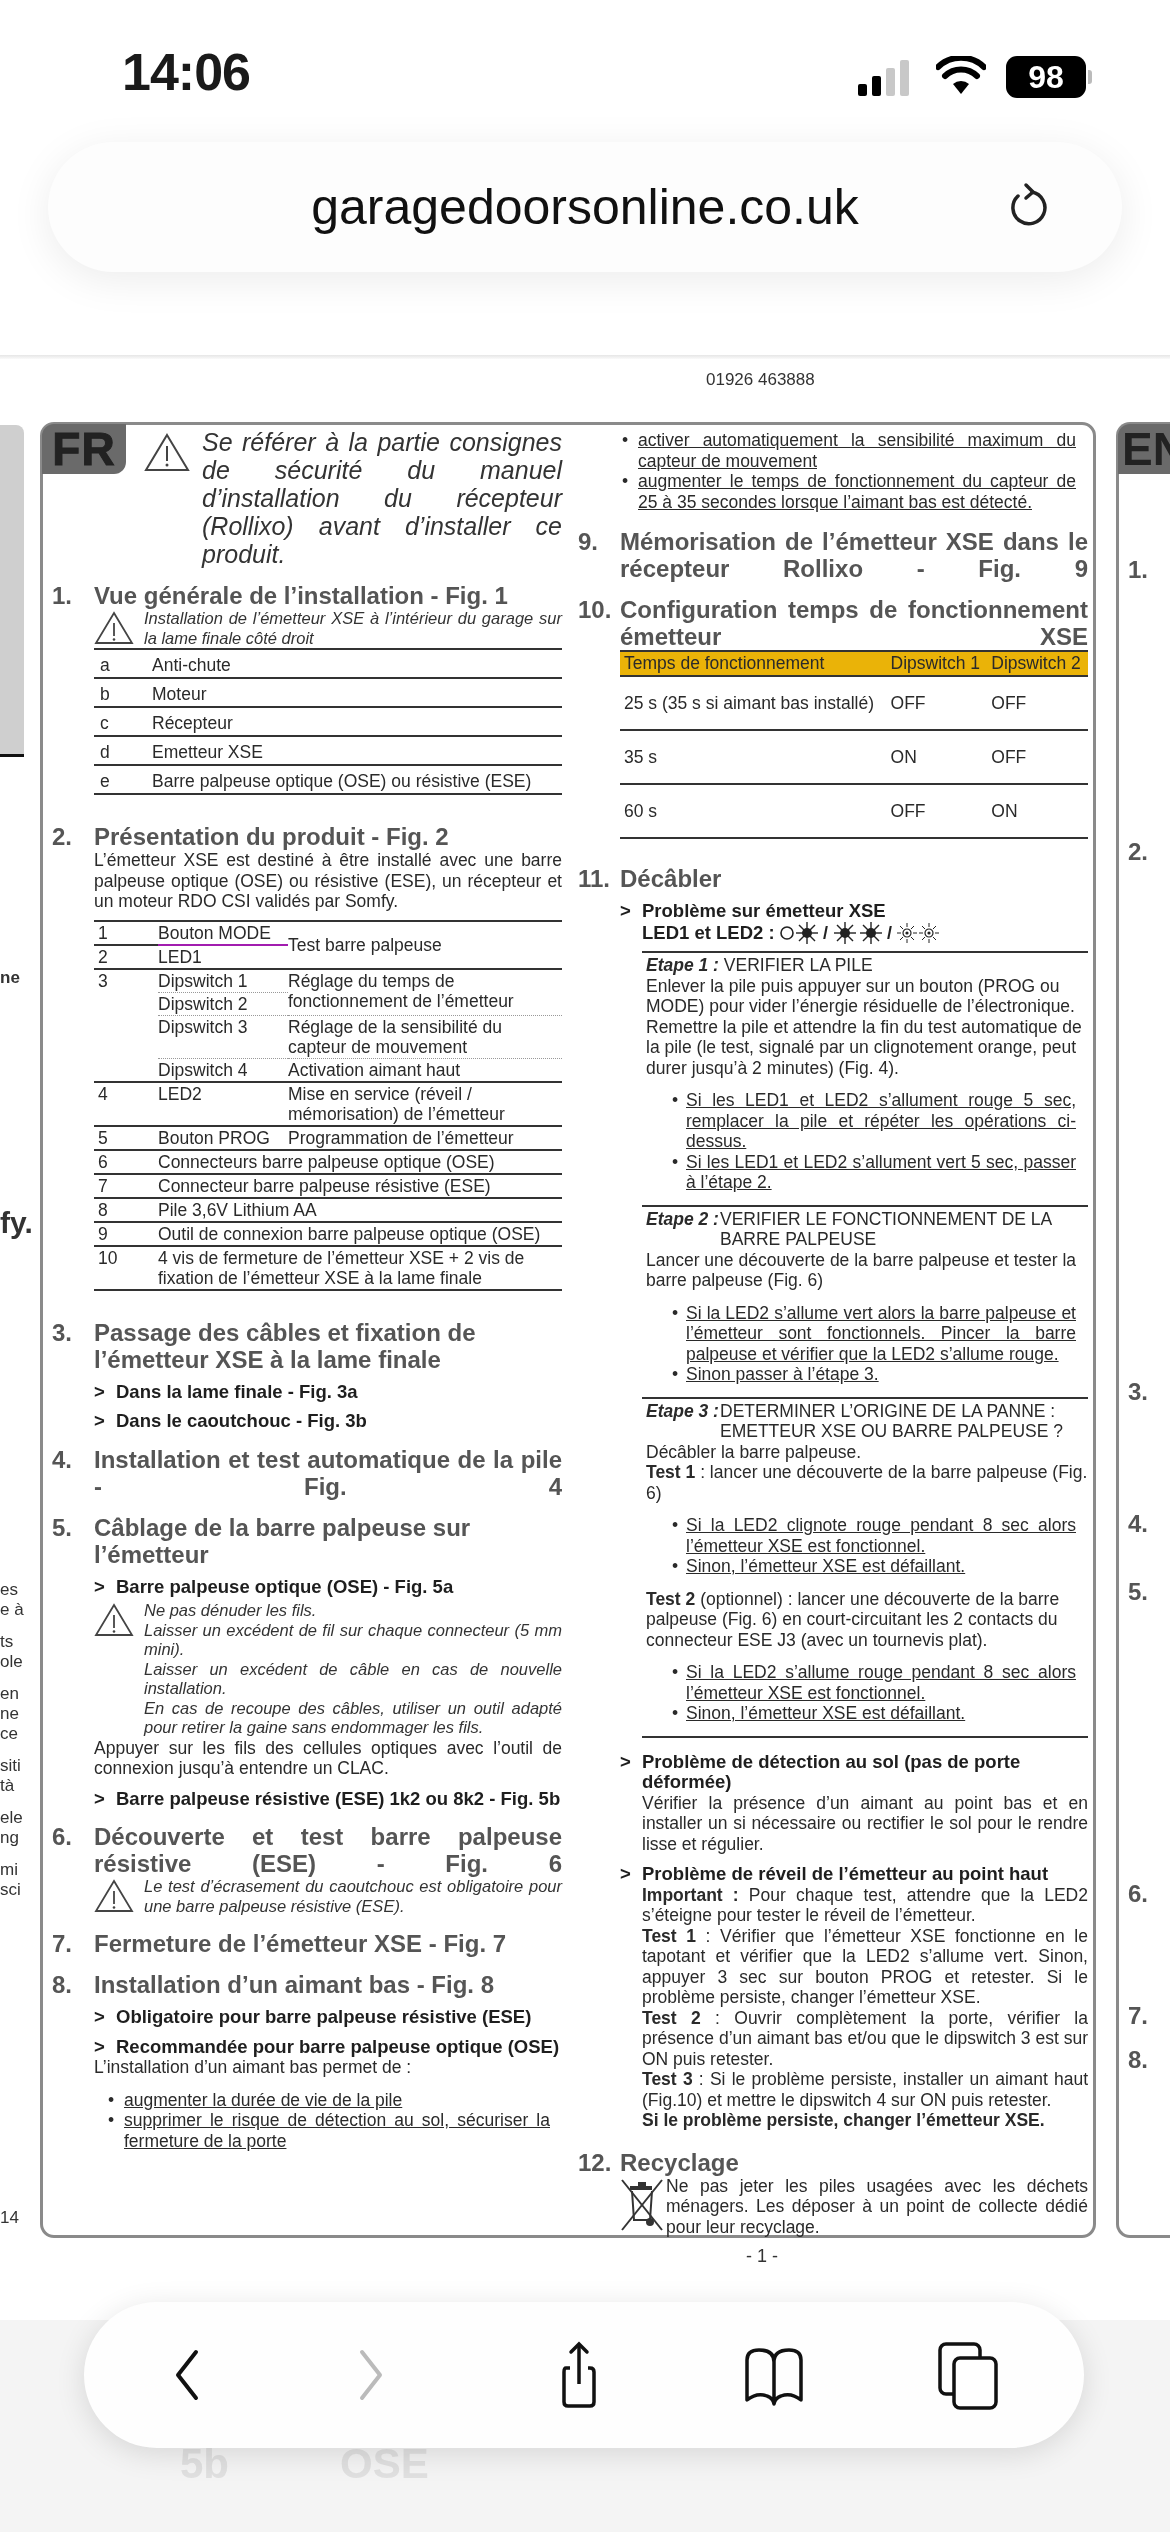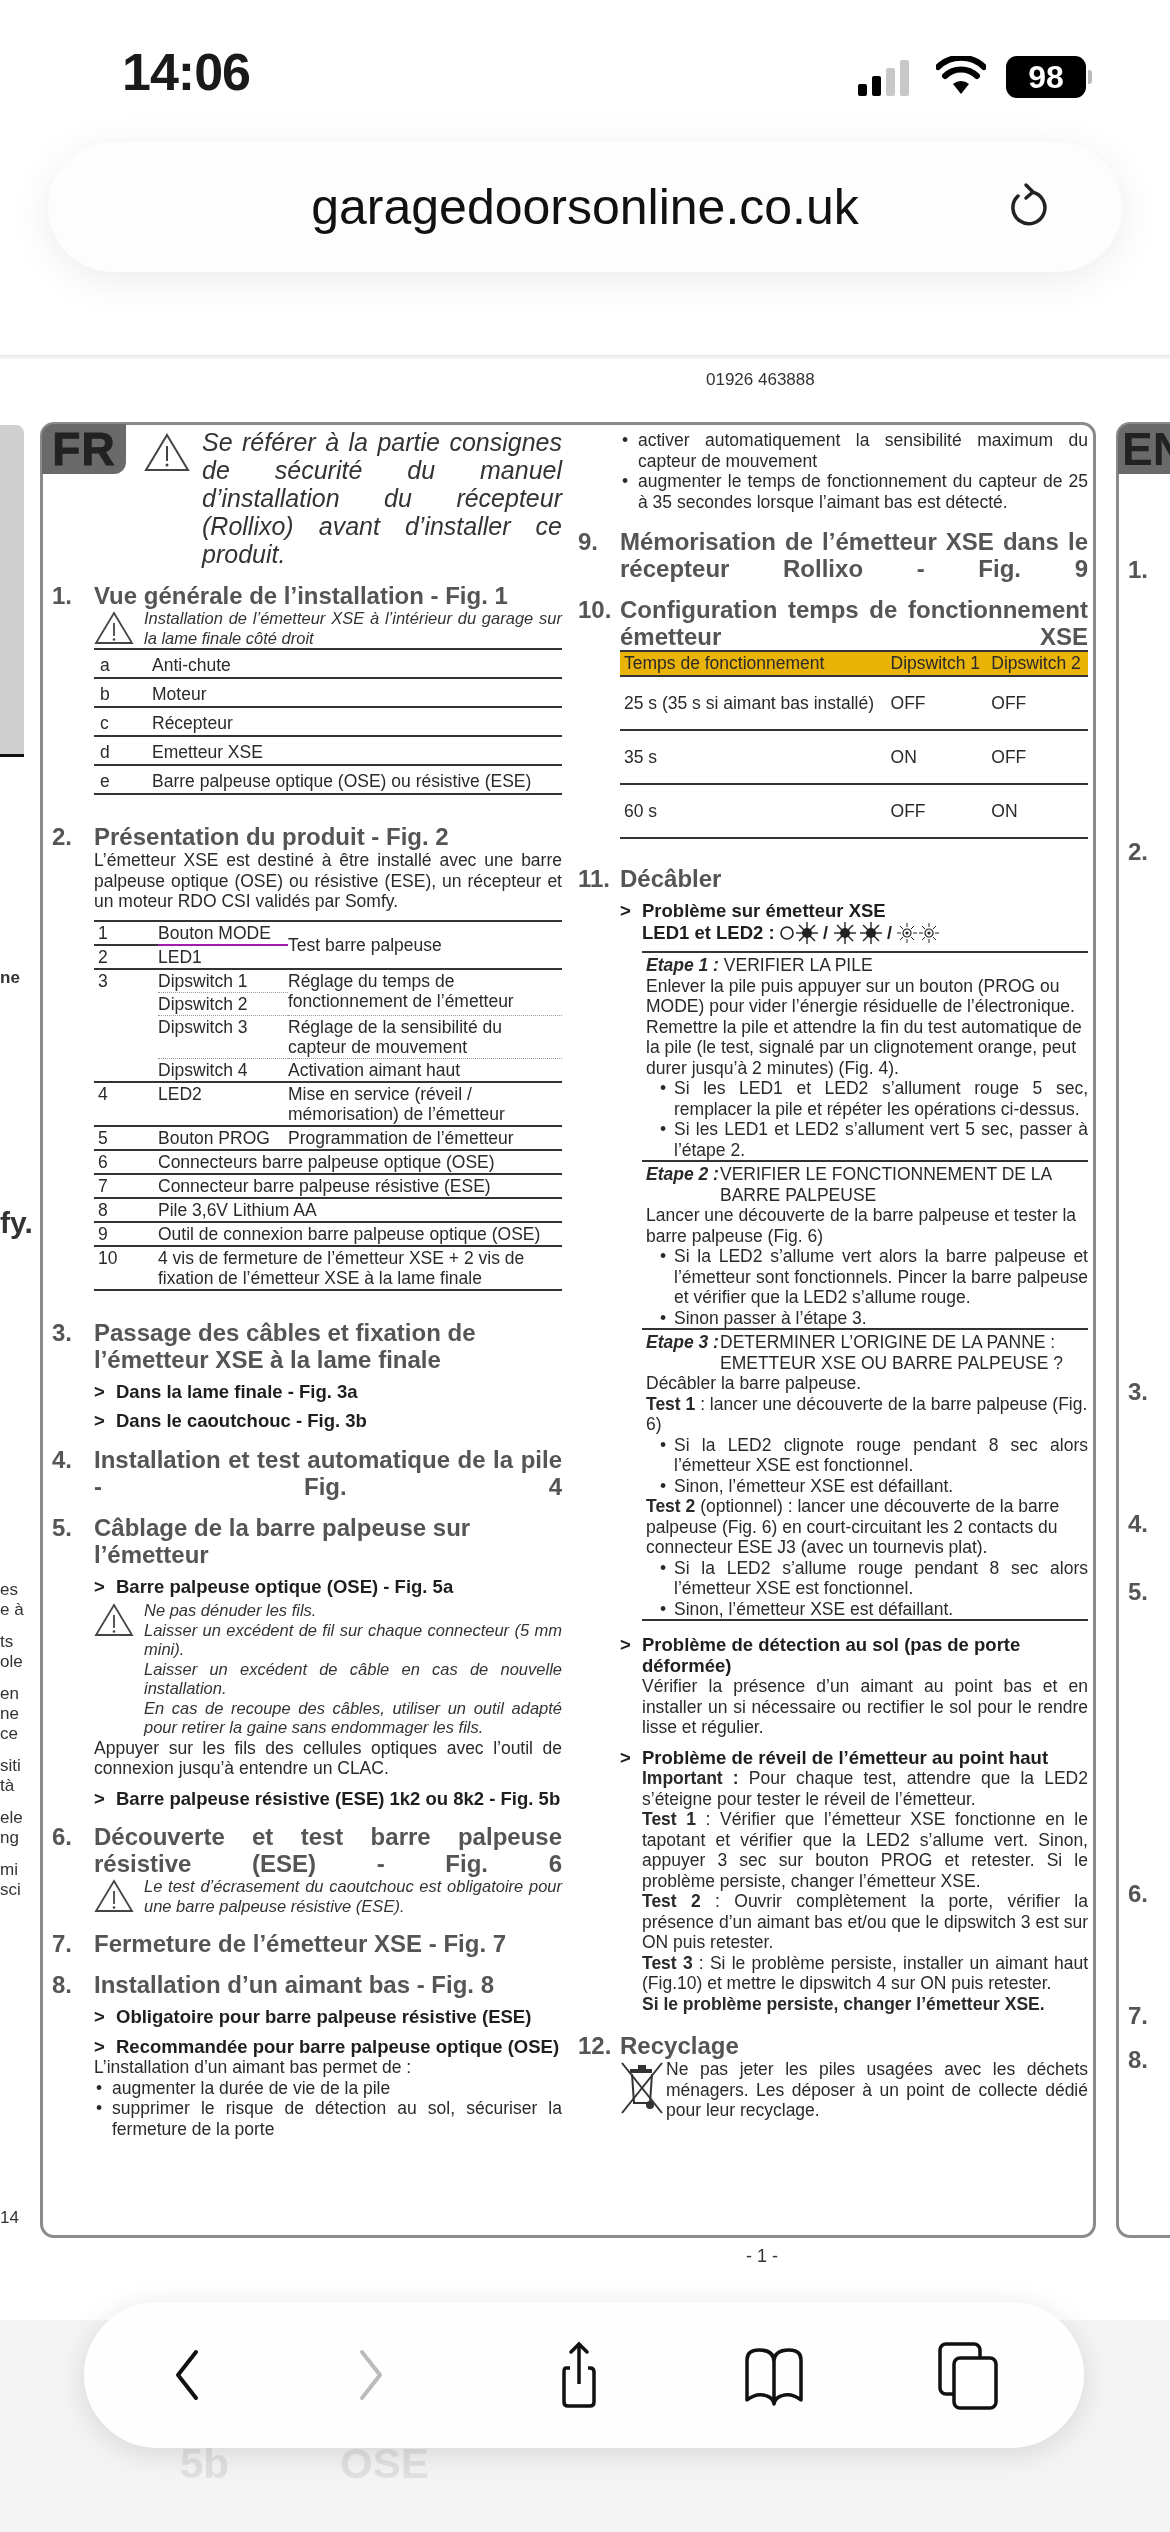--- a/index.html
+++ b/index.html
@@ -42,21 +42,21 @@
   .h1 { font-weight:700; font-size:24px; line-height:27px; color:#555; margin-top:14px; display:flex; }
   .h1 .num { width:42px; flex:none; }
   .h1 .txt { flex:1; text-align:left; }
   .h1.just .txt { text-align:justify; text-align-last:justify; }
   .body { margin-left:42px; }
   .sub { font-weight:700; font-size:18.5px; color:#1e1e1e; margin:9px 0 4px 0; display:flex; }
   .sub .gt { width:22px; flex:none; }
   .note { position:relative; padding-left:50px; font-style:italic; color:#333; text-align:justify; font-size:16.5px; line-height:19.5px; }
   .note .ico { position:absolute; left:0; top:2px; width:40px; height:34px; }
   .para { text-align:justify; }
-  .bullets { margin:0; padding:0; list-style:none; }
+  .bullets { margin:12px; padding:0; list-style:none;text-decoration:underline; }
   .bullets li { position:relative; padding-left:18px; text-align:justify; }
   .bullets li::before { content:"•"; position:absolute; left:2px; }
   .ib li { padding-left:28px; }
   .ib li::before { left:14px; }
 
   table { border-collapse:collapse; width:100%; font-size:17.5px; color:#2a2a2a; }
   .t1 td { border-bottom:2px solid #333; padding:5px 0 2px 0; vertical-align:top; line-height:20px; }
   .t1 { border-top:2px solid #333; }
   .t1 td.k { width:52px; padding-left:6px; }
   .t2 td { padding:1px 0; vertical-align:top; line-height:20px; }

